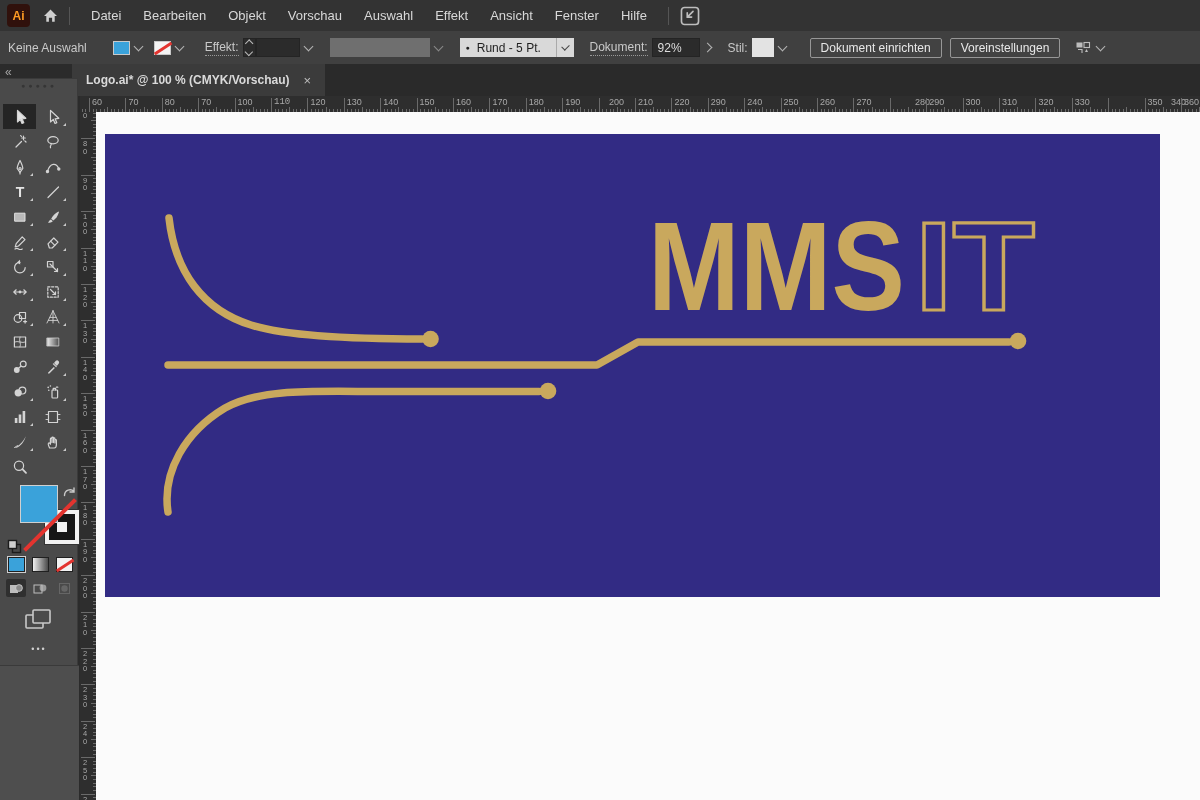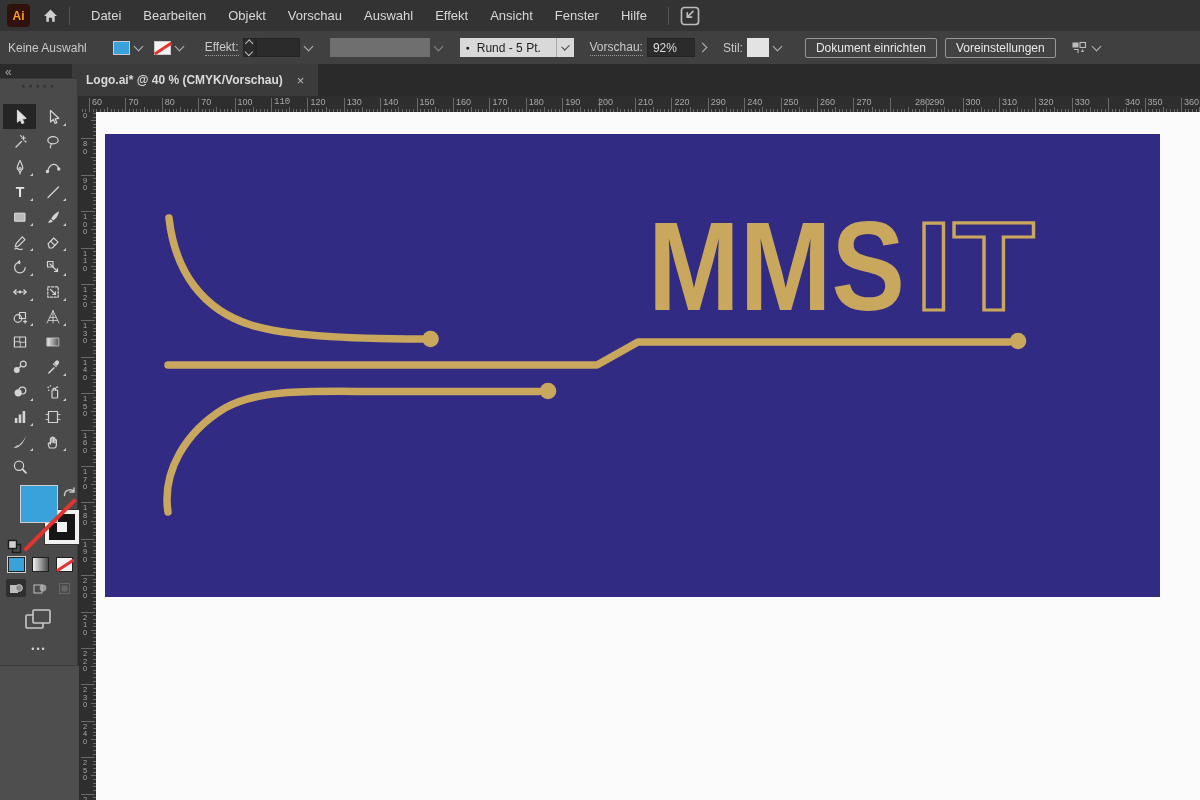--- a/index.html
+++ b/index.html
@@ -146,21 +146,21 @@
     <span class="chev" style="border-color:#8a8a8a"></span>
 
     <div class="light-field" style="margin-left:12px;width:96px">
       <span style="font-size:7px;margin-right:7px">●</span>
       <span>Rund - 5 Pt.</span>
     </div>
     <div class="light-field" style="width:18px;border-left:1px solid #aaa;justify-content:center">
       <span class="chev chev-dark" style="margin:0 0 3px 0"></span>
     </div>
 
-    <span class="cb-label cb-underline" style="margin-left:16px">Vorschau:</span>
+    <span class="cb-label cb-underline" style="margin-left:16px">Dokument:</span>
     <div class="dark-field" style="width:48px">92%</div>
     <div class="icon-btn" style="width:16px;height:19px">
       <span class="chev" style="transform:rotate(-45deg);margin:0"></span>
     </div>
 
     <span class="cb-label" style="margin-left:12px">Stil:</span>
     <div class="light-field" style="width:22px;background:#e3e3e3"></div>
     <span class="chev"></span>
 
     <button class="cb-btn" style="margin-left:18px">Dokument einrichten</button>
@@ -176,21 +176,21 @@
     </div>
     <span class="chev"></span>
   </div>
 
   <div id="left-strip" class="abs">
     <span id="collapse">«</span>
   </div>
 
   <div id="tabstrip" class="abs">
     <div id="doc-tab">
-      <span class="title">Logo.ai* @ 40 % (CMYK/Vorschau)</span>
+      <span class="title">Logo.ai* @ 100 % (CMYK/Vorschau)</span>
       <span class="close">×</span>
     </div>
   </div>
 
   <div id="vruler" class="abs">
       <div class="vlabel" style="top: -8px;">7
 0</div>
       <div class="vtick" style="top: 0.92px; width: 3px; left: 13px;"></div>
       <div class="vtick" style="top: 4.56px; width: 3px; left: 13px;"></div>
       <div class="vtick" style="top: 8.2px; width: 5px; left: 11px;"></div>
@@ -587,21 +587,21 @@
       <div class="htick" style="left: 485.84px; height: 3px; top: 13px;"></div>
       <div class="htick" style="left: 489.48px; height: 3px; top: 13px;"></div>
       <div class="htick" style="left: 493.12px; height: 3px; top: 13px;"></div>
       <div class="htick" style="left: 496.76px; height: 3px; top: 13px;"></div>
       <div class="htick" style="left: 500.4px; height: 5px; top: 11px;"></div>
       <div class="htick" style="left: 504.04px; height: 3px; top: 13px;"></div>
       <div class="htick" style="left: 507.68px; height: 3px; top: 13px;"></div>
       <div class="htick" style="left: 511.32px; height: 3px; top: 13px;"></div>
       <div class="htick" style="left: 514.96px; height: 3px; top: 13px;"></div>
       <div class="htick" style="left: 518.6px; height: 14px; top: 2px;"></div>
-      <div class="hlabel" style="left: 518px;">200</div>
+      <div class="hlabel" style="left: 529px;">200</div>
       <div class="htick" style="left: 522.24px; height: 3px; top: 13px;"></div>
       <div class="htick" style="left: 525.88px; height: 3px; top: 13px;"></div>
       <div class="htick" style="left: 529.52px; height: 3px; top: 13px;"></div>
       <div class="htick" style="left: 533.16px; height: 3px; top: 13px;"></div>
       <div class="htick" style="left: 536.8px; height: 5px; top: 11px;"></div>
       <div class="htick" style="left: 540.44px; height: 3px; top: 13px;"></div>
       <div class="htick" style="left: 544.08px; height: 3px; top: 13px;"></div>
       <div class="htick" style="left: 547.72px; height: 3px; top: 13px;"></div>
       <div class="htick" style="left: 551.36px; height: 3px; top: 13px;"></div>
       <div class="htick" style="left: 555px; height: 14px; top: 2px;"></div>
@@ -741,21 +741,21 @@
       <div class="htick" style="left: 995.44px; height: 3px; top: 13px;"></div>
       <div class="htick" style="left: 999.08px; height: 3px; top: 13px;"></div>
       <div class="htick" style="left: 1002.72px; height: 3px; top: 13px;"></div>
       <div class="htick" style="left: 1006.36px; height: 3px; top: 13px;"></div>
       <div class="htick" style="left: 1010px; height: 5px; top: 11px;"></div>
       <div class="htick" style="left: 1013.64px; height: 3px; top: 13px;"></div>
       <div class="htick" style="left: 1017.28px; height: 3px; top: 13px;"></div>
       <div class="htick" style="left: 1020.92px; height: 3px; top: 13px;"></div>
       <div class="htick" style="left: 1024.56px; height: 3px; top: 13px;"></div>
       <div class="htick" style="left: 1028.2px; height: 14px; top: 2px;"></div>
-      <div class="hlabel" style="left: 1045px;">340</div>
+      <div class="hlabel" style="left: 1091px;">340</div>
       <div class="htick" style="left: 1031.84px; height: 3px; top: 13px;"></div>
       <div class="htick" style="left: 1035.48px; height: 3px; top: 13px;"></div>
       <div class="htick" style="left: 1039.12px; height: 3px; top: 13px;"></div>
       <div class="htick" style="left: 1042.76px; height: 3px; top: 13px;"></div>
       <div class="htick" style="left: 1046.4px; height: 5px; top: 11px;"></div>
       <div class="htick" style="left: 1050.04px; height: 3px; top: 13px;"></div>
       <div class="htick" style="left: 1053.68px; height: 3px; top: 13px;"></div>
       <div class="htick" style="left: 1057.32px; height: 3px; top: 13px;"></div>
       <div class="htick" style="left: 1060.96px; height: 3px; top: 13px;"></div>
       <div class="htick" style="left: 1064.6px; height: 14px; top: 2px;"></div>

